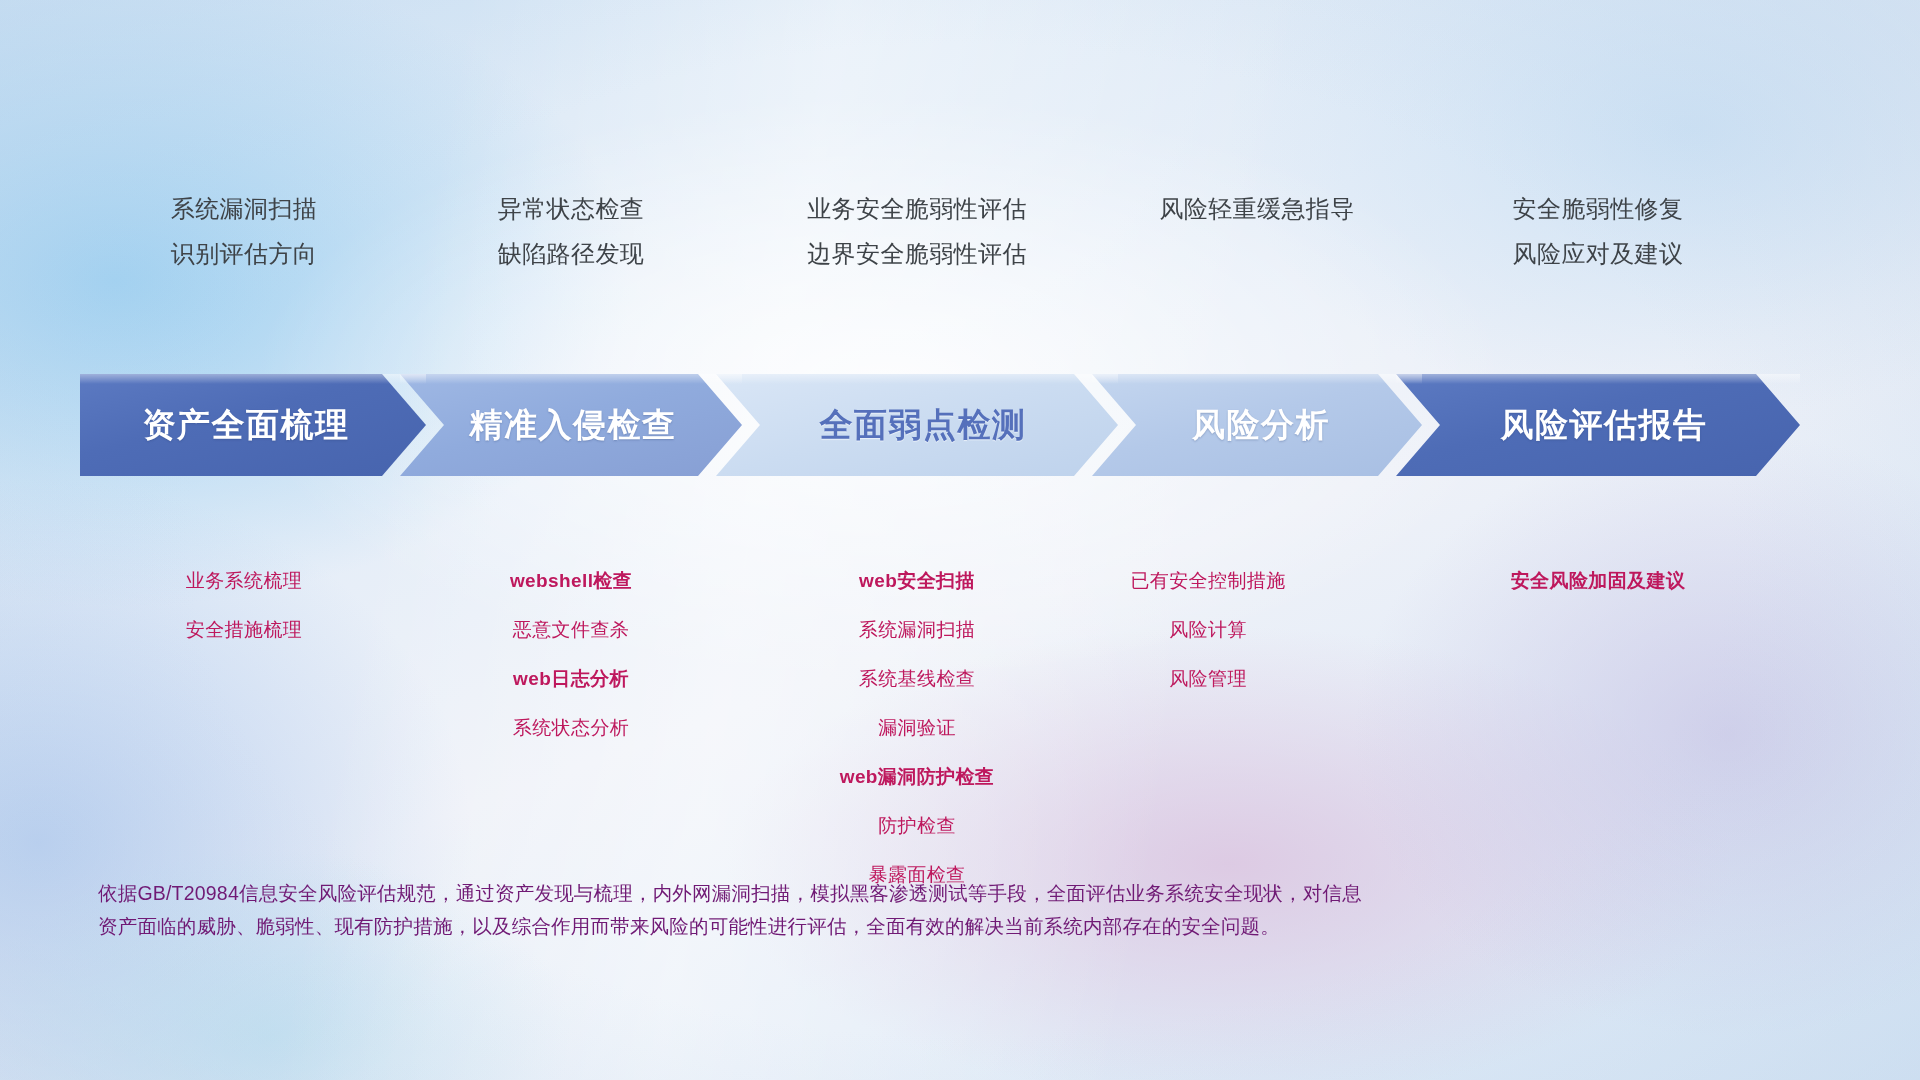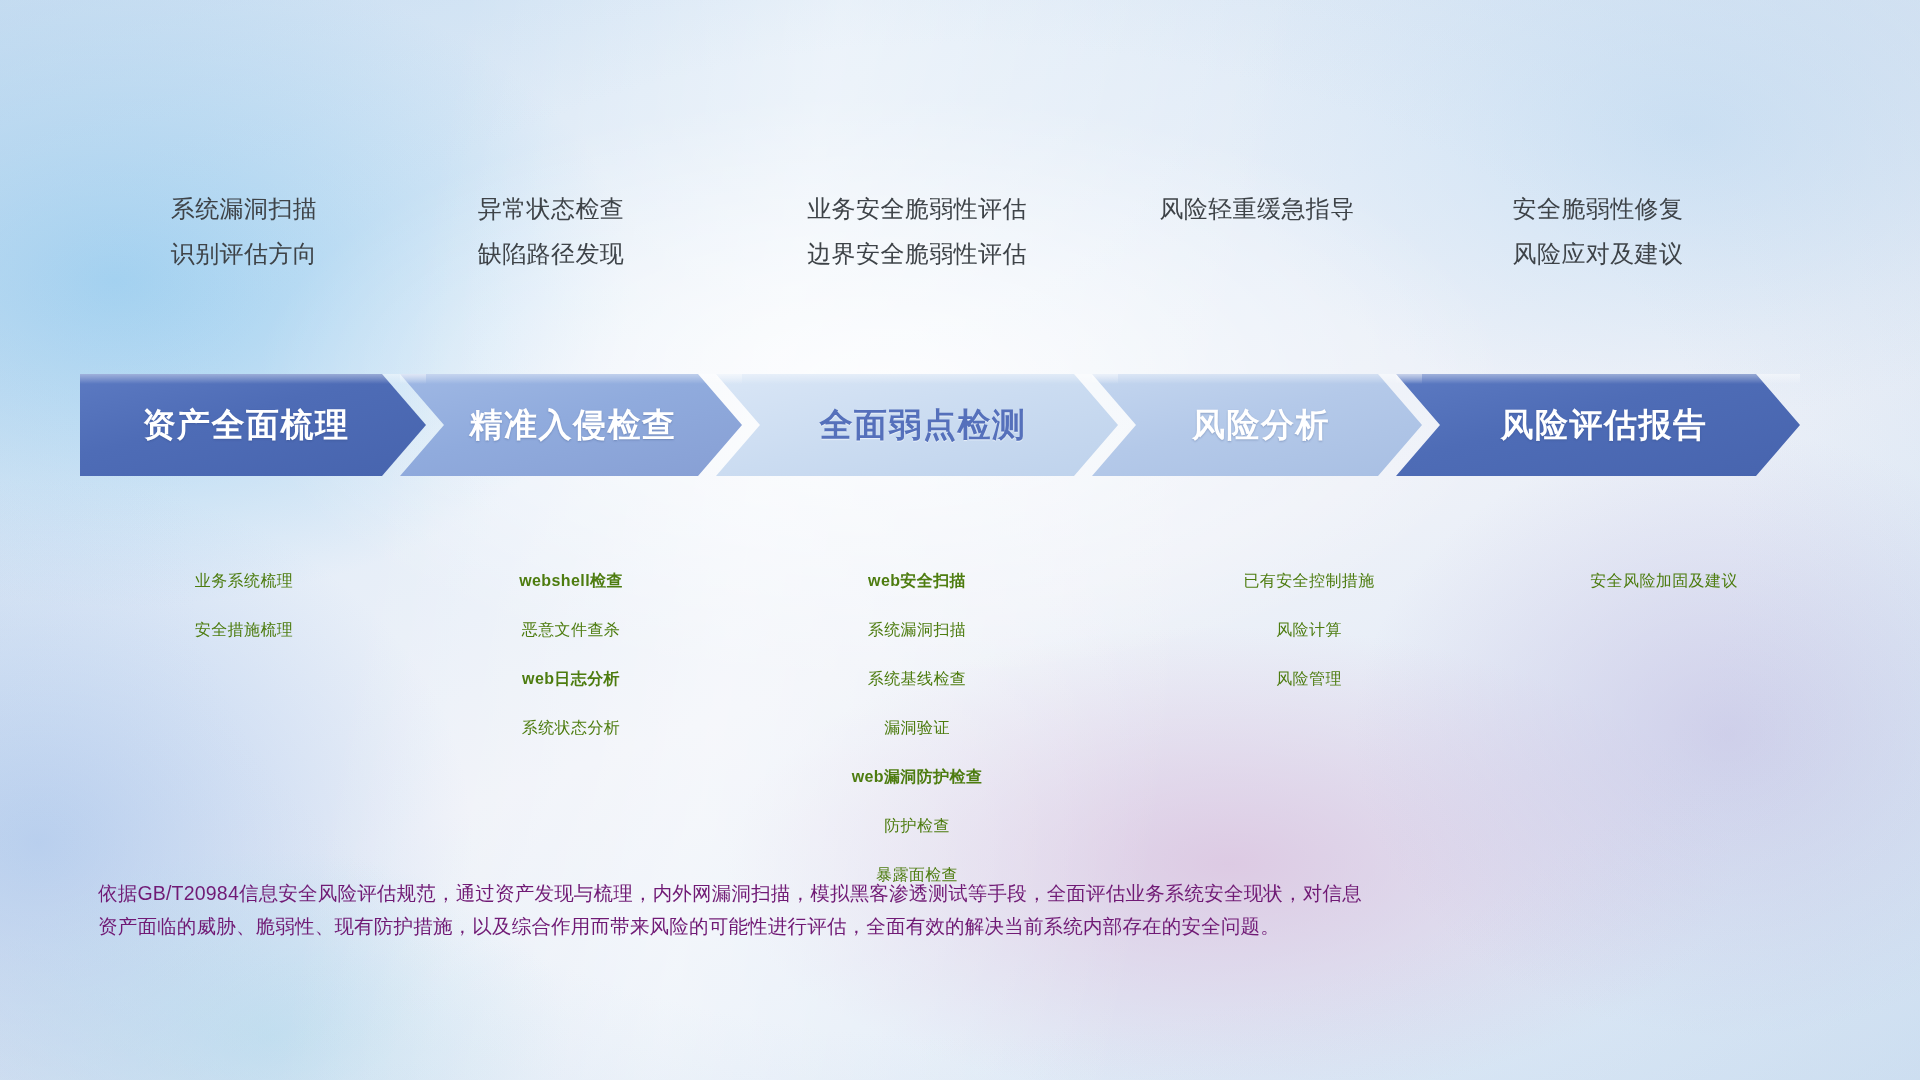--- a/index.html
+++ b/index.html
@@ -82,21 +82,21 @@
   .sheen {
     position:absolute; left:0; right:0; top:0; height:10px; z-index:2;
     background:linear-gradient(180deg, rgba(255,255,255,.42), rgba(255,255,255,0));
     pointer-events:none;
   }
 
   
   .row-bot { position:absolute; left:0; top:556px; width:1920px; display:flex; }
   .col-bot { justify-content:flex-start; }
   .item {
-    font-size:16px; color:#4d7c0f; line-height:49px; white-space:nowrap; letter-spacing:.4px;
+    font-size:19px; color:#be185d; line-height:49px; white-space:nowrap; letter-spacing:.4px;
   }
   .item.strong { font-weight:bold; }
 
   
   .note {
     position:absolute; left:98px; top:877px; width:1530px;
     font-size:19.5px; line-height:33px; color:#701a75; letter-spacing:.2px;
   }
   .note p { margin:0; }
 </style>
@@ -116,21 +116,21 @@
   <div class="bg-layer bg-vign"></div>
 </div>
 
 <div id="stage">
 
   <div class="row-top">
     <div class="col col-top" style="flex: 0 0 auto; position: absolute; left: 44px; width: 400px;">
       <div class="tag">系统漏洞扫描</div>
       <div class="tag">识别评估方向</div>
     </div>
-    <div class="col col-top" style="flex: 0 0 auto; position: absolute; left: 351px; width: 400px;">
+    <div class="col col-top" style="flex: 0 0 auto; position: absolute; left: 371px; width: 400px;">
       <div class="tag">异常状态检查</div>
       <div class="tag">缺陷路径发现</div>
     </div>
     <div class="col col-top" style="flex: 0 0 auto; position: absolute; left: 717px; width: 400px;">
       <div class="tag">业务安全脆弱性评估</div>
       <div class="tag">边界安全脆弱性评估</div>
     </div>
     <div class="col col-top" style="flex: 0 0 auto; position: absolute; left: 1057px; width: 400px;">
       <div class="tag">风险轻重缓急指导</div>
     </div>
@@ -187,26 +187,26 @@
       </div>
     <div class="col col-bot" style="flex: 0 0 auto; position: absolute; left: 717px; width: 400px;">
         <div class="item strong">web安全扫描</div>
         <div class="item">系统漏洞扫描</div>
         <div class="item">系统基线检查</div>
         <div class="item">漏洞验证</div>
         <div class="item strong">web漏洞防护检查</div>
         <div class="item">防护检查</div>
         <div class="item">暴露面检查</div>
       </div>
-    <div class="col col-bot" style="flex: 0 0 auto; position: absolute; left: 1109px; width: 400px;">
+    <div class="col col-bot" style="flex: 0 0 auto; position: absolute; left: 1008px; width: 400px;">
         <div class="item">已有安全控制措施</div>
         <div class="item">风险计算</div>
         <div class="item">风险管理</div>
       </div>
-    <div class="col col-bot" style="flex: 0 0 auto; position: absolute; left: 1464px; width: 400px;">
+    <div class="col col-bot" style="flex: 0 0 auto; position: absolute; left: 1398px; width: 400px; font-weight: bold;">
         <div class="item">安全风险加固及建议</div>
       </div>
   </div>
 
   <div class="note">
     <p>依据GB/T20984信息安全风险评估规范，通过资产发现与梳理，内外网漏洞扫描，模拟黑客渗透测试等手段，全面评估业务系统安全现状，对信息</p>
     <p>资产面临的威胁、脆弱性、现有防护措施，以及综合作用而带来风险的可能性进行评估，全面有效的解决当前系统内部存在的安全问题。</p>
   </div>
 
 </div>

